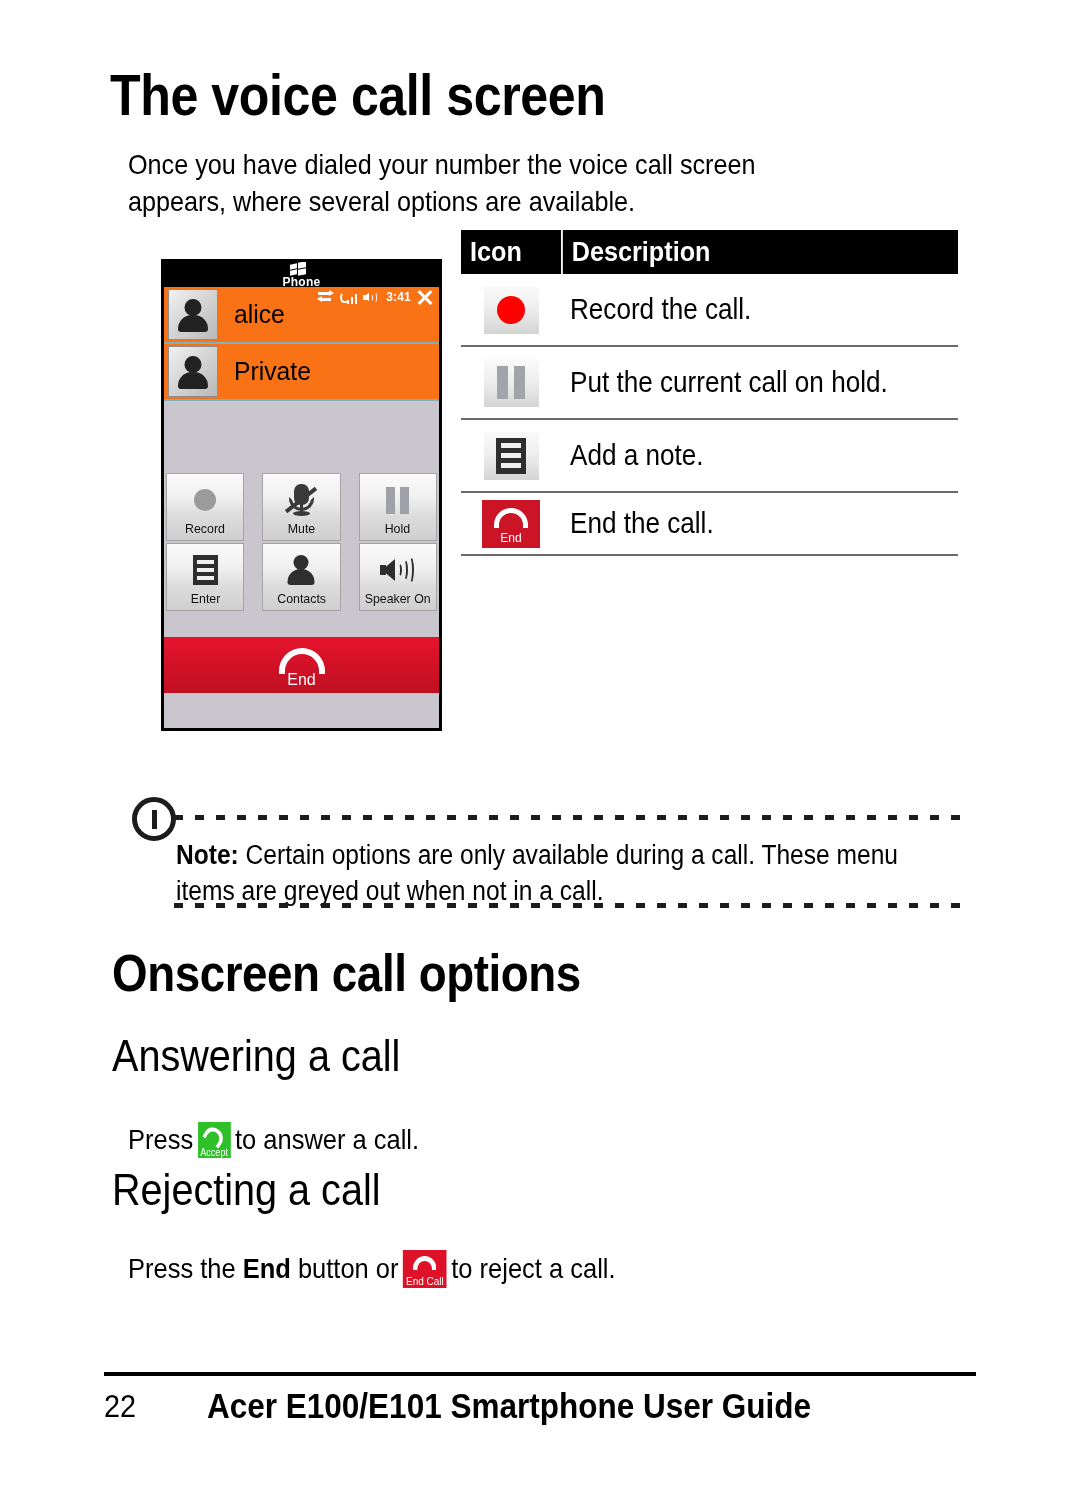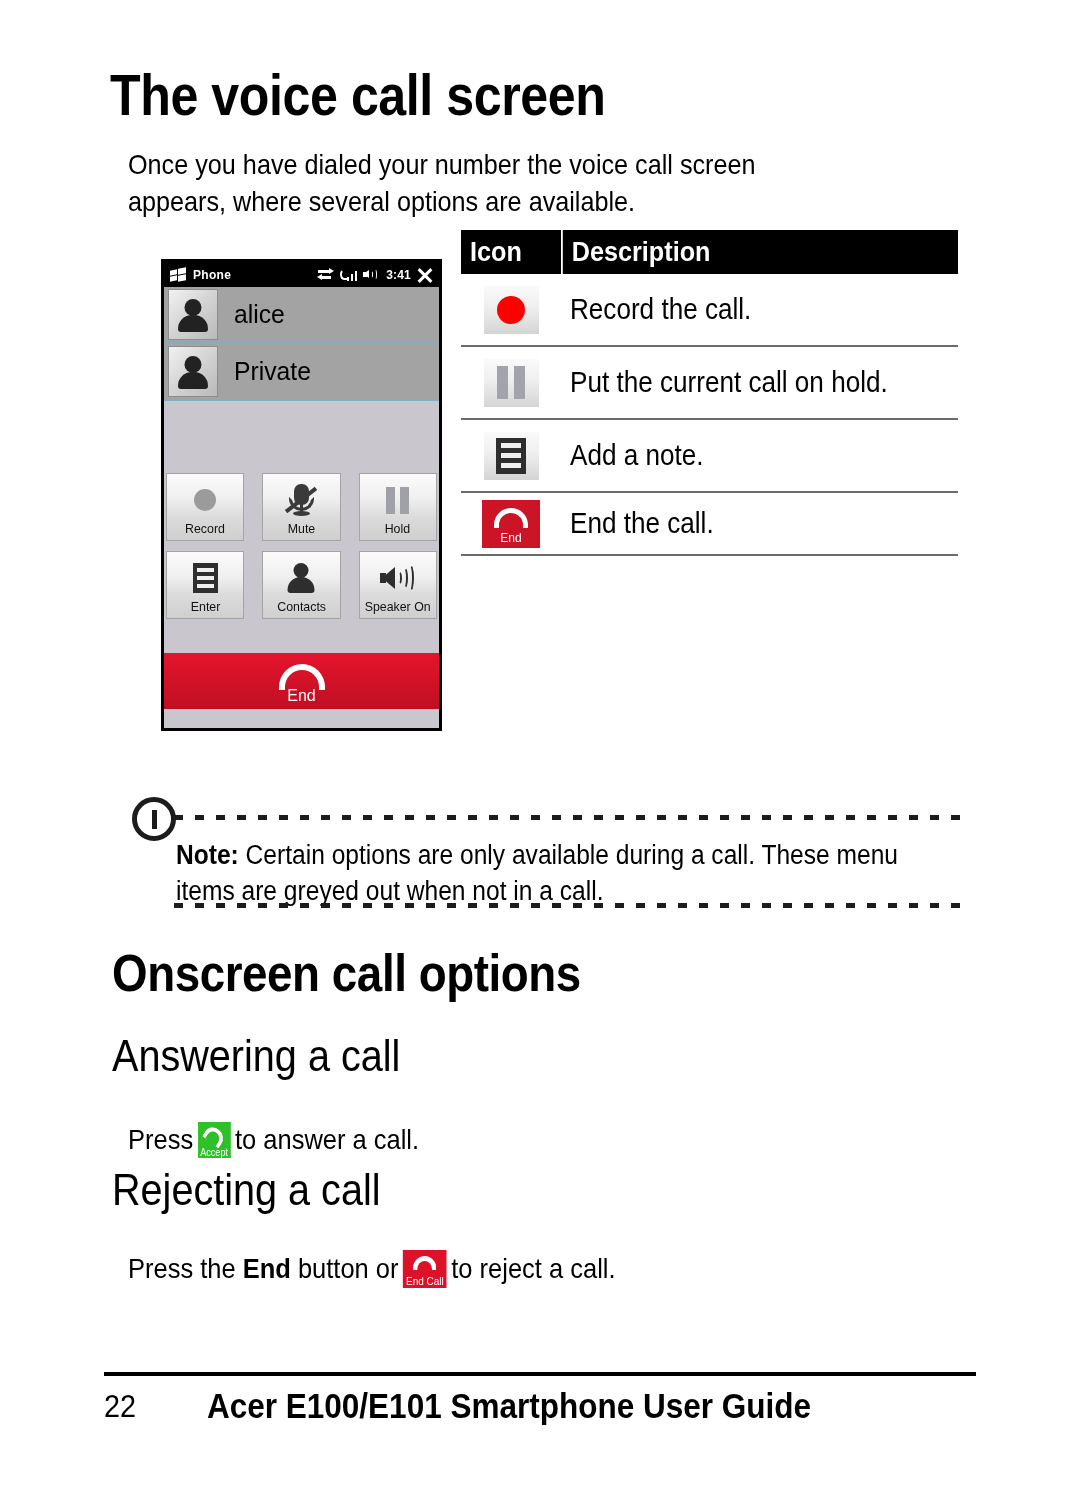--- a/index.html
+++ b/index.html
@@ -46,21 +46,21 @@
     position: absolute;
     left: 161px; top: 259px;
     width: 281px; height: 472px;
     border: 3px solid #000;
     background: #c9c7cd;
     overflow: hidden;
   }
   .phone-titlebar {
     height: 25px; background: #000;
     display: flex; align-items: center;
-    padding: 0 6px; color: #fff;
+    padding: 0 6px; color: #fff; flex-direction: column;
   }
   .win-logo {
     width: 17px; height: 13px; margin-right: 6px;
     position: relative; flex: 0 0 auto;
   }
   .win-logo i {
     position: absolute; background: #fff; display: block;
   }
   .win-logo i:nth-child(1){ left:0; top:2px; width:7px; height:5px; transform:skewY(-12deg); }
   .win-logo i:nth-child(2){ left:8px; top:0px; width:8px; height:6px; transform:skewY(-12deg); }
@@ -96,40 +96,40 @@
   .ico-spk .box { position:absolute; left:0; top:4px; width:4px; height:5px; background:#fff; }
   .ico-spk .w { position:absolute; border:1.5px solid #fff; border-left-color:transparent; border-top-color:transparent; border-bottom-color:transparent; border-radius:0 50% 50% 0; }
   .ico-spk .w1 { left:7px; top:3px; width:3px; height:7px; }
   .ico-spk .w2 { left:10px; top:1px; width:4px; height:11px; }
   .ico-close { position:relative; width:16px; height:16px; }
   .ico-close i { position:absolute; left:-1px; top:7px; width:18px; height:3px; background:#fff; }
   .ico-close i:nth-child(1){ transform:rotate(45deg); }
   .ico-close i:nth-child(2){ transform:rotate(-45deg); }
 
   .caller {
-    height: 57px; background: #a3a3a3;
+    height: 57px; background: #f97316;
     display: flex; align-items: center;
     border-bottom: 2px solid #7fb0bd;
     padding-left: 4px;
     text-align: center;
   }
   .caller-av {
     width: 50px; height: 51px; flex: 0 0 auto;
     background: linear-gradient(135deg,#f2f2f2 0%,#d6d6d6 45%,#b9b9b9 100%);
     border: 1px solid #8d8d8d;
     position: relative;
   }
   .caller-av .head { position:absolute; left:50%; top:9px; transform:translateX(-50%); width:17px; height:17px; border-radius:50%; background:#222; }
   .caller-av .body { position:absolute; left:50%; bottom:7px; transform:translateX(-50%); width:30px; height:17px; border-radius:14px 14px 3px 3px; background:#222; }
   .caller-name { font-size: 26px; color: #000; margin-left: 16px; transform: scaleX(0.95); transform-origin:left center; }
 
   .phone-blank { background: #c9c7cd; height: 72px; }
 
   .btn-grid { padding: 0 2px; }
-  .btn-row { display: flex; gap: 18px; margin-bottom: 10px; }
+  .btn-row { display: flex; gap: 18px; margin-bottom: 2px; }
   .pbtn {
     flex: 1; height: 68px;
     background: linear-gradient(180deg,#fbfbfb 0%,#efefef 38%,#dcdcdc 64%,#cfcfcf 100%);
     border: 1px solid #a4a4a4;
     display: flex; flex-direction: column;
     align-items: center; justify-content: flex-end;
     padding-bottom: 4px; position: relative;
   }
   .pbtn .glyph { position:absolute; left:0; right:0; top:6px; height:40px; display:flex; align-items:center; justify-content:center; }
   .pbtn .plabel { font-size: 13px; color: #111; transform: scaleX(0.95); }

